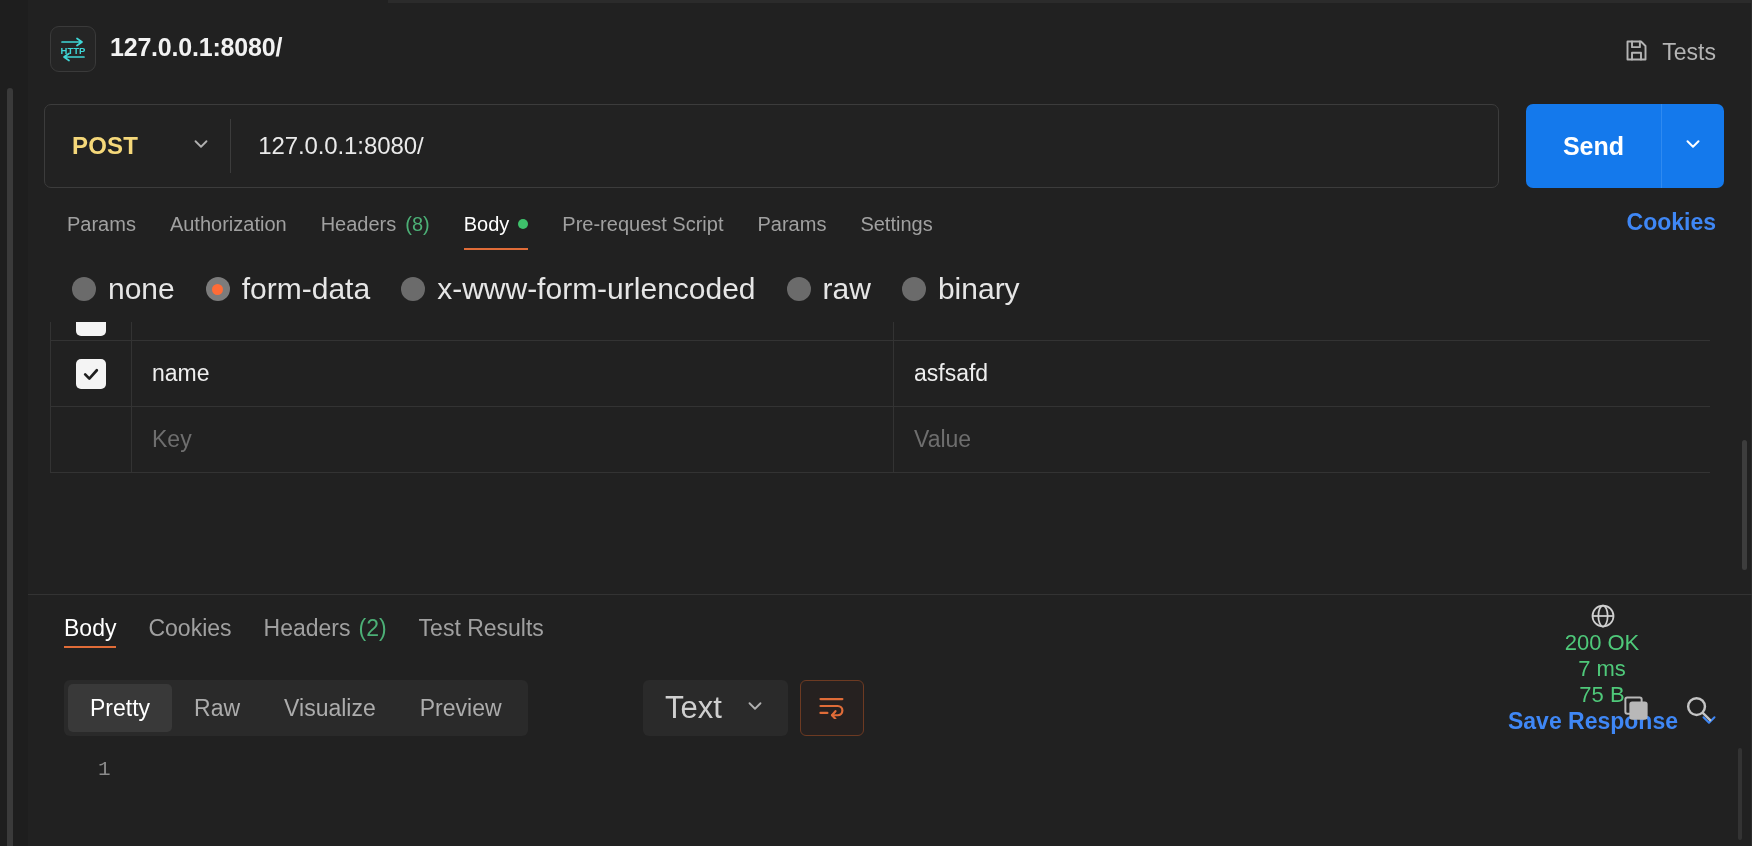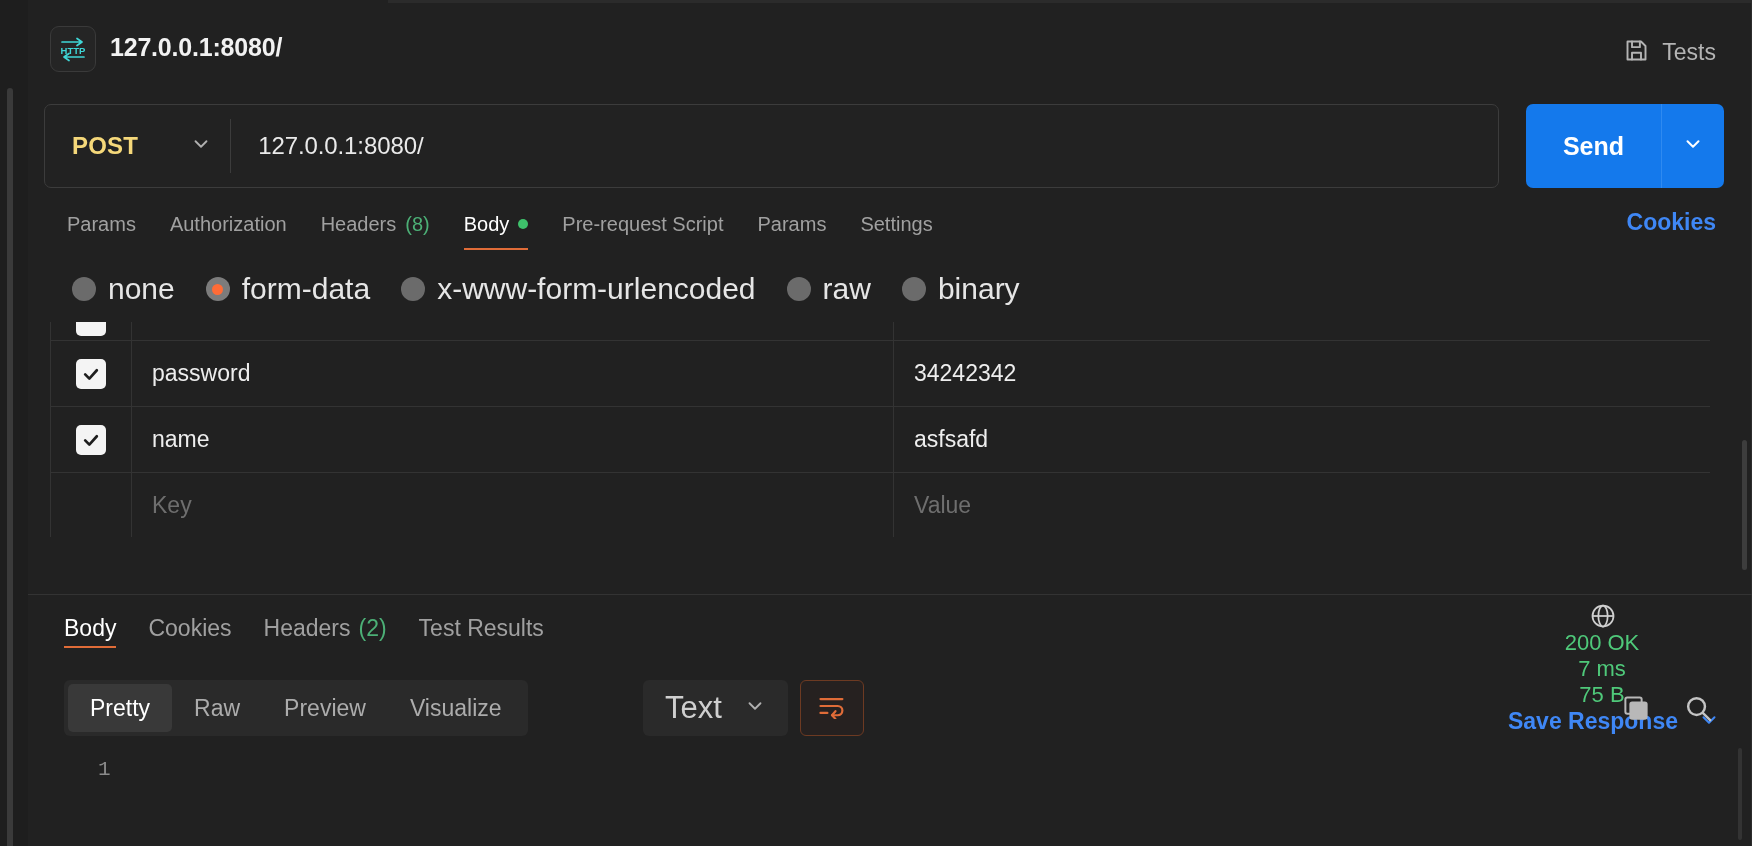--- a/index.html
+++ b/index.html
@@ -334,35 +334,20 @@
 
     <div class="kv-wrap">
       <table class="kv-table">
         <tbody>
             <tr class="kv-partial-row">
           <td class="col-chk chk-cell">
             <span class="partial-chk"></span>
           </td>
           <td class="col-key"></td>
           <td class="col-val"></td>
-        </tr>
-        <tr>
-          <td class="col-chk chk-cell">
-            <span class="chkbox">
-              <svg width="20" height="20" viewBox="0 0 24 24" fill="none" stroke="#1e1e1e" stroke-width="3.2" stroke-linecap="round" stroke-linejoin="round">
-                    <path d="M5 12.5l5 5 9-10"></path>
-                  </svg>
-            </span>
-          </td>
-          <td class="col-key">
-            <div class="cell-txt">password</div>
-          </td>
-          <td class="col-val">
-            <div class="cell-txt">34242342</div>
-          </td>
         </tr>
         <tr>
           <td class="col-chk chk-cell">
             <span class="chkbox">
               <svg width="20" height="20" viewBox="0 0 24 24" fill="none" stroke="#1e1e1e" stroke-width="3.2" stroke-linecap="round" stroke-linejoin="round">
                     <path d="M5 12.5l5 5 9-10"></path>
                   </svg>
             </span>
           </td>
           <td class="col-key">
@@ -424,22 +409,22 @@
               </svg>
           </span>
         </span>
       </div>
     </div>
 
     <div class="fmt-bar">
       <div class="seg">
         <div class="seg-item active">Pretty</div>
         <div class="seg-item">Raw</div>
+        <div class="seg-item">Visualize</div>
         <div class="seg-item">Preview</div>
-        <div class="seg-item">Visualize</div>
       </div>
 
       <div class="type-sel">
         <span class="lbl">Text</span>
         <span>
           <svg width="22" height="22" viewBox="0 0 24 24" fill="none" stroke="#b0b0b0" stroke-width="2" stroke-linecap="round" stroke-linejoin="round">
               <path d="M6 9l6 6 6-6"></path>
             </svg>
         </span>
       </div>

